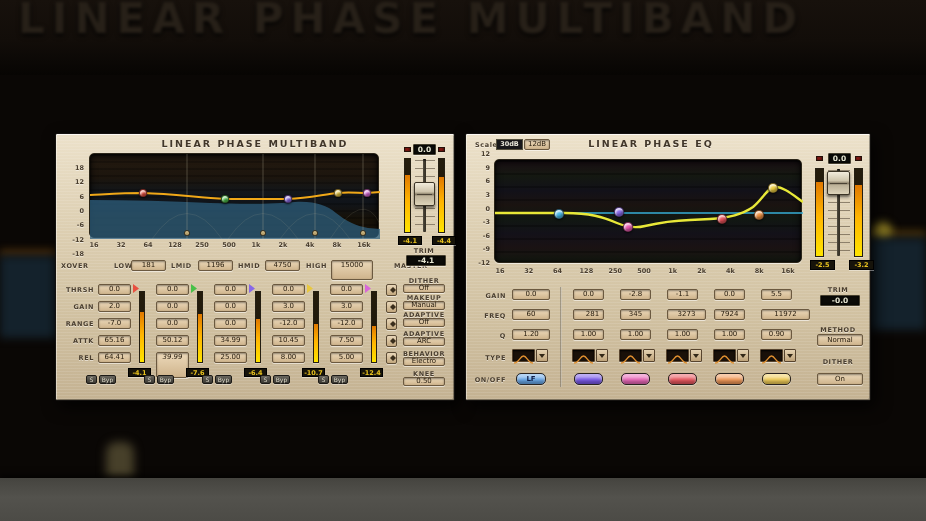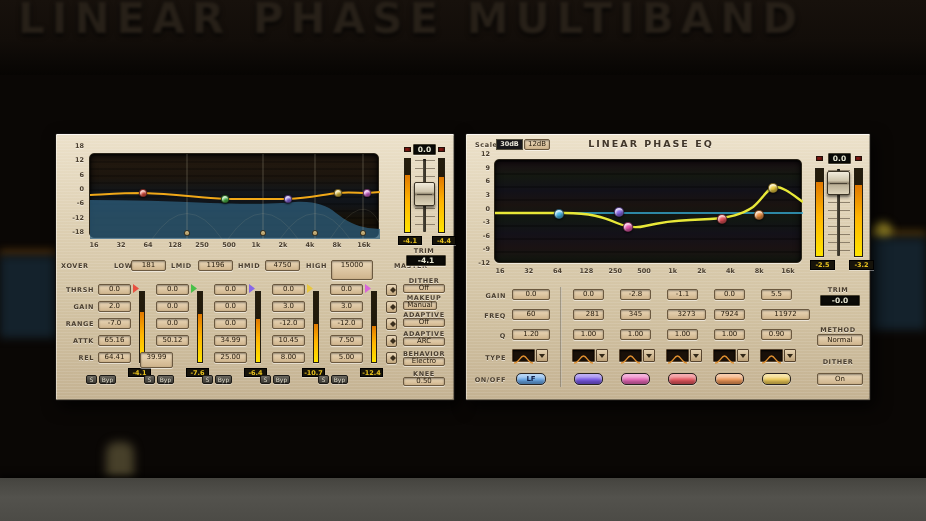--- a/index.html
+++ b/index.html
@@ -92,22 +92,23 @@
 <div class="ap bg-watermark">LINEAR PHASE MULTIBAND</div>
 <div class="ap bg-accent" style="left:0;top:251px;width:57px;height:4px;background:#7a4a10;"></div>
 <div class="ap bg-accent" style="left:0;top:256px;width:57px;height:82px;background:#14222c;"></div>
 <div class="ap bg-accent" style="left:869px;top:232px;width:57px;height:4px;background:#7a5410;"></div>
 <div class="ap bg-accent" style="left:872px;top:222px;width:20px;height:18px;border-radius:50%;background:#8a7a22;"></div>
 <div class="ap bg-accent" style="left:869px;top:238px;width:57px;height:92px;background:#14222c;"></div>
 <div class="ap" style="left:106px;top:442px;width:28px;height:36px;border-radius:10px 10px 4px 4px;background:#47402a;filter:blur(5px);"></div>
 <div class="ap bg-bottom"></div>
 
 <div class="ap plug" style="left:55px;top:133px;width:400px;height:268px;">
-
-  <div class="ap ycol" style="left:6px;top:9px;width:22px;height:93px;">
+  <div class="ap title" style="top:4px;">LINEAR PHASE MULTIBAND</div>
+
+  <div class="ap ycol" style="left:6px;top:31px;width:22px;height:93px;">
     <span>18</span>
     <span>12</span>
     <span>6</span>
     <span>0</span>
     <span>-6</span>
     <span>-12</span>
     <span>-18</span>
   </div>
 
   <div class="ap graph g-mb" style="left:33px;top:19px;width:290px;height:85px;">
@@ -179,21 +180,21 @@
       <div class="mfill" style="height:72%;"></div>
     </div>
   <div class="ap sbtn" style="left:30px;top:241px;width:11px;height:9px;">S</div>
   <div class="ap sbtn" style="left:43px;top:241px;width:17px;height:9px;">Byp</div>
   <div class="ap bro" style="left:72px;top:234px;width:23px;height:9px;">-4.1</div>
 
   <div class="ap vb" style="left:100px;top:150px;width:33px;height:11px;">0.0</div>
   <div class="ap vb" style="left:100px;top:167px;width:33px;height:11px;">0.0</div>
   <div class="ap vb" style="left:100px;top:184px;width:33px;height:11px;">0.0</div>
   <div class="ap vb" style="left:100px;top:201px;width:33px;height:11px;">50.12</div>
-  <div class="ap vb" style="left:84px;top:218px;width:33px;height:16px;">39.99</div>
+  <div class="ap vb" style="left:100px;top:218px;width:33px;height:26px;font-style:italic;">39.99</div>
   <div class="ap arrowR" style="left: 135px; top: 150px; width: 6px; height: 9px; background: rgb(72, 192, 72);"></div>
   <div class="ap mtr" style="left:141px;top:157px;width:6px;height:72px;">
       <div class="mfill" style="height:68%;"></div>
     </div>
   <div class="ap sbtn" style="left:88px;top:241px;width:11px;height:9px;">S</div>
   <div class="ap sbtn" style="left:101px;top:241px;width:17px;height:9px;">Byp</div>
   <div class="ap bro" style="left:130px;top:234px;width:23px;height:9px;">-7.6</div>
 
   <div class="ap vb" style="left:158px;top:150px;width:33px;height:11px;">0.0</div>
   <div class="ap vb" style="left:158px;top:167px;width:33px;height:11px;">0.0</div>
@@ -268,21 +269,21 @@
   <div class="ap rail" style="left:367px;top:25px;width:3px;height:73px;"></div>
   <div class="ap knob" style="left:358px;top:48px;width:21px;height:24px;"></div>
   <div class="ap bro" style="left:342px;top:102px;width:24px;height:9px;">-4.1</div>
   <div class="ap bro" style="left:376px;top:102px;width:24px;height:9px;">-4.4</div>
   <div class="ap lbl" style="left:336px;top:113px;width:64px;text-align:center;">TRIM</div>
   <div class="ap lcd" style="left:350px;top:121px;width:40px;height:11px;">-4.1</div>
 
   <div class="ap lbl" style="left:336px;top:143px;width:64px;text-align:center;">DITHER</div>
   <div class="ap vb" style="left:347px;top:150px;width:42px;height:9px;line-height:7px;">Off</div>
   <div class="ap lbl" style="left:336px;top:160px;width:64px;text-align:center;">MAKEUP</div>
-  <div class="ap vb" style="left:347px;top:167px;width:34px;height:9px;line-height:7px;">Manual</div>
+  <div class="ap vb" style="left:347px;top:167px;width:42px;height:9px;line-height:7px;">Manual</div>
   <div class="ap lbl" style="left:336px;top:177px;width:64px;text-align:center;">ADAPTIVE</div>
   <div class="ap vb" style="left:347px;top:184px;width:42px;height:9px;line-height:7px;">Off</div>
   <div class="ap lbl" style="left:336px;top:196px;width:64px;text-align:center;">ADAPTIVE</div>
   <div class="ap vb" style="left:347px;top:203px;width:42px;height:9px;line-height:7px;">ARC</div>
   <div class="ap lbl" style="left:336px;top:216px;width:64px;text-align:center;">BEHAVIOR</div>
   <div class="ap vb" style="left:347px;top:223px;width:42px;height:9px;line-height:7px;">Electro</div>
   <div class="ap lbl" style="left:336px;top:236px;width:64px;text-align:center;">KNEE</div>
   <div class="ap vb" style="left:347px;top:243px;width:42px;height:9px;line-height:7px;">0.50</div>
 </div>
 

